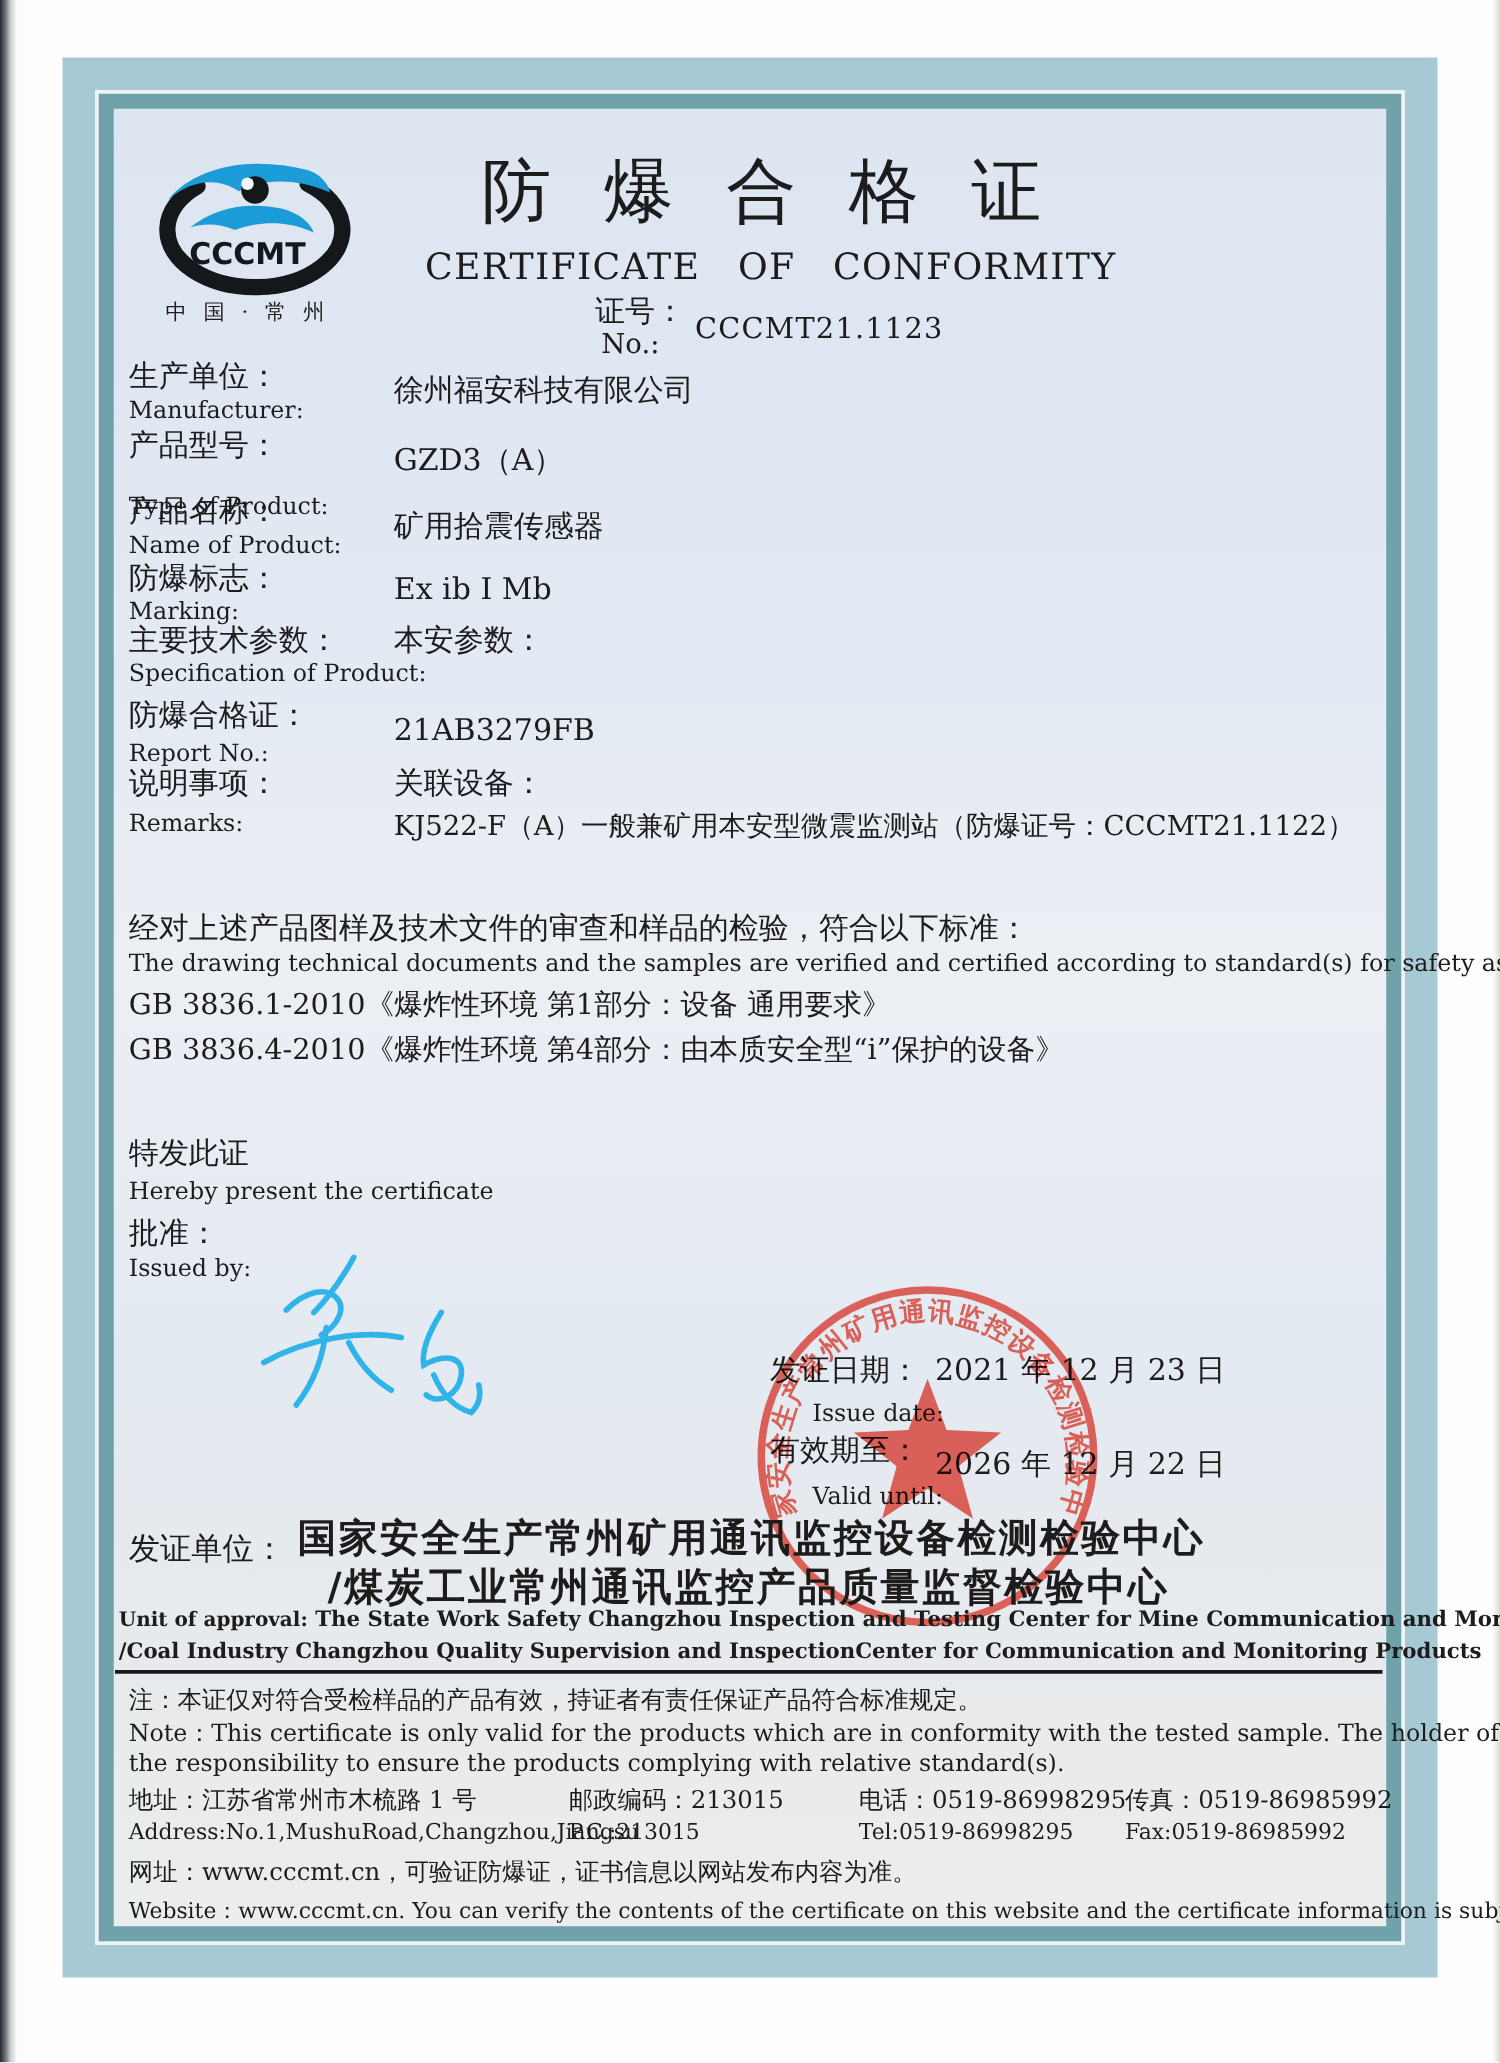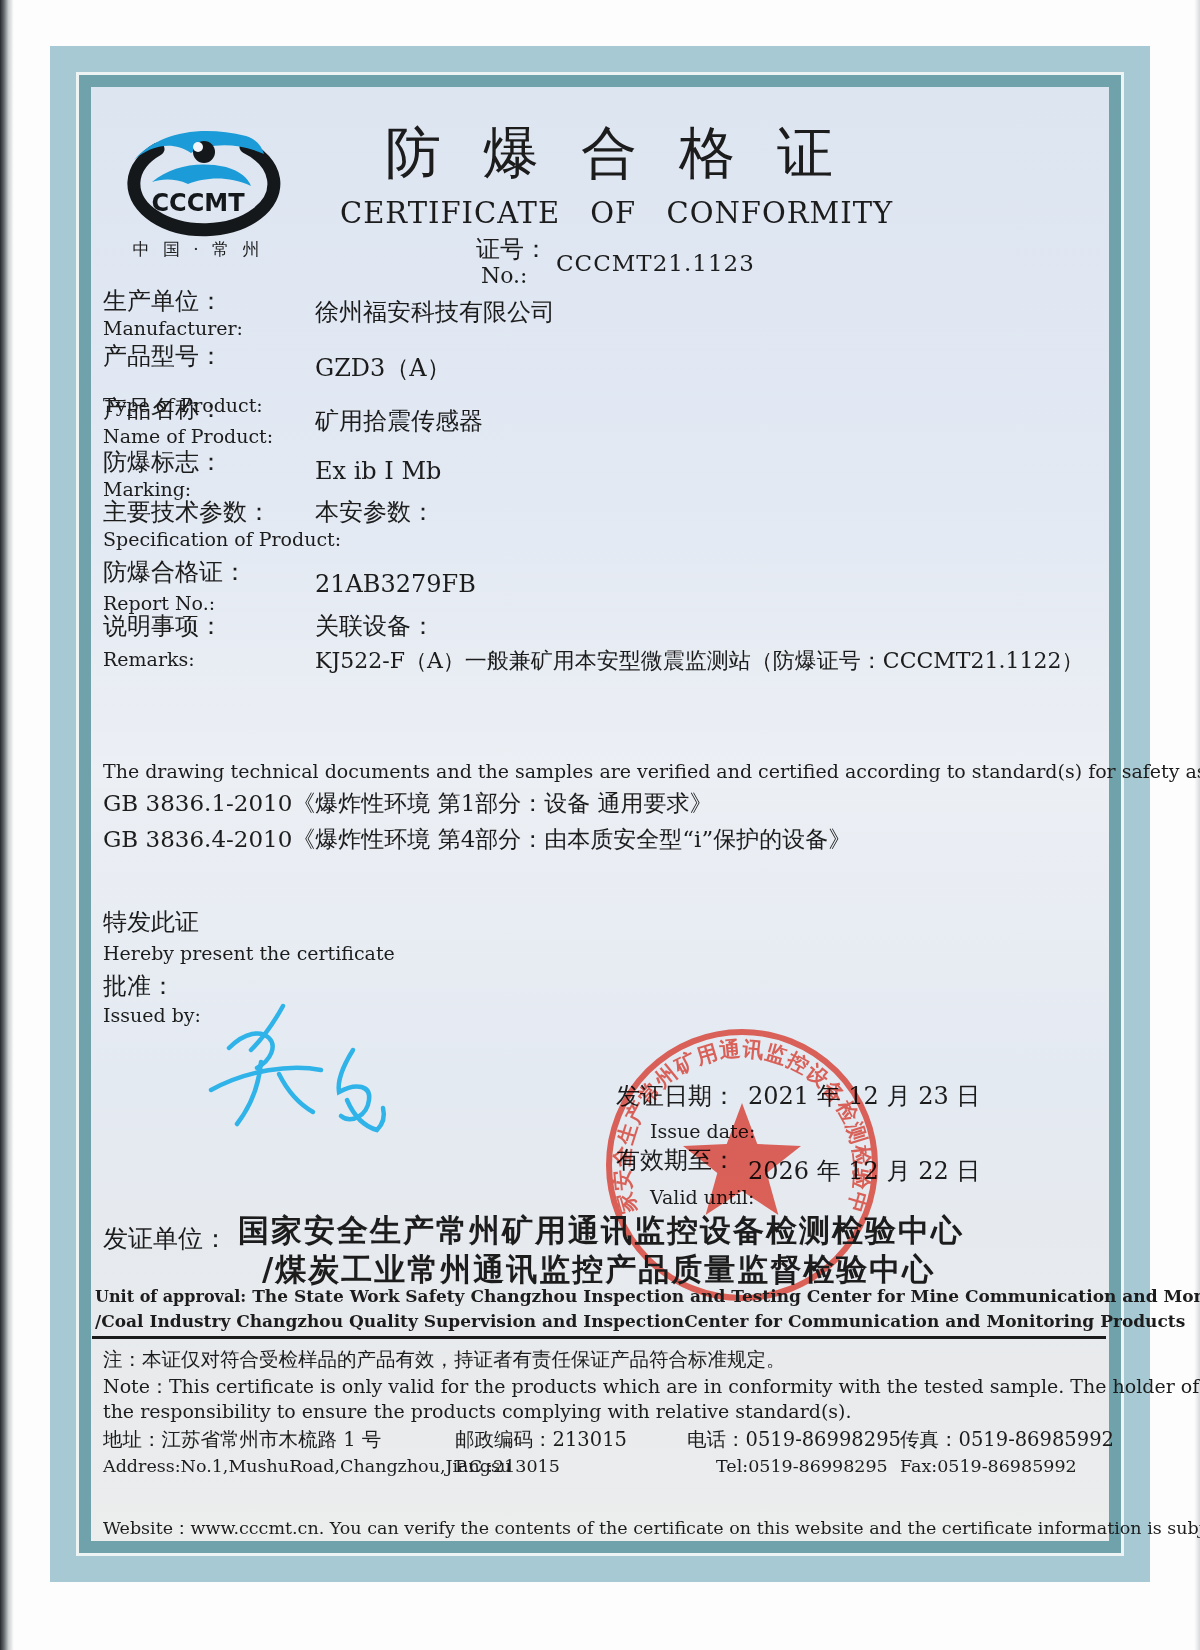--- a/index.html
+++ b/index.html
@@ -88,20 +88,21 @@
 
   <div class="abs lbl-cn" style="left:103px;top:556px;">防爆合格证：</div>
   <div class="abs lbl-en" style="left:103px;top:592px;">Report No.:</div>
   <div class="abs val" style="left:315px;top:570px;">21AB3279FB</div>
 
   <div class="abs lbl-cn" style="left:103px;top:610px;">说明事项：</div>
   <div class="abs lbl-en" style="left:103px;top:648px;">Remarks:</div>
   <div class="abs val" style="left:315px;top:610px;">关联设备：</div>
   <div class="abs val-sm" style="left:315px;top:646px;">KJ522-F（A）一般兼矿用本安型微震监测站（防爆证号：CCCMT21.1122）</div>
 
+  <div class="abs lbl-cn" style="left:103px;top:726px;">经对上述产品图样及技术文件的审查和样品的检验，符合以下标准：</div>
   <div class="abs" style="left:103px;top:760px;font-size:19px;">The drawing technical documents and the samples are verified and certified according to standard(s) for safety as below:</div>
   <div class="abs std" style="left:103px;top:788px;">GB 3836.1-2010《爆炸性环境 第1部分：设备 通用要求》</div>
   <div class="abs std" style="left:103px;top:824px;">GB 3836.4-2010《爆炸性环境 第4部分：由本质安全型“i”保护的设备》</div>
 
   <div class="abs lbl-cn" style="left:103px;top:906px;">特发此证</div>
   <div class="abs lbl-en" style="left:103px;top:942px;">Hereby present the certificate</div>
   <div class="abs lbl-cn" style="left:103px;top:970px;">批准：</div>
   <div class="abs lbl-en" style="left:103px;top:1004px;">Issued by:</div>
 
   <svg class="abs" style="left:195px;top:988px;" width="230" height="170" viewBox="0 0 230 170">
@@ -153,18 +154,19 @@
 
   <div id="contacts-cn">
       <div class="abs" style="left: 103px; top: 1426px; font-size: 19.5px;">地址：江苏省常州市木梳路 1 号</div>
       <div class="abs" style="left: 455px; top: 1426px; font-size: 19.5px;">邮政编码：213015</div>
       <div class="abs" style="left: 687px; top: 1426px; font-size: 19.5px;">电话：0519-86998295</div>
       <div class="abs" style="left: 900px; top: 1426px; font-size: 19.5px;">传真：0519-86985992</div>
     </div>
   <div id="contacts-en">
       <div class="abs" style="left: 103px; top: 1456px; font-size: 17.5px;">Address:No.1,MushuRoad,Changzhou,Jiangsu</div>
       <div class="abs" style="left: 455px; top: 1456px; font-size: 17.5px;">P.C.:213015</div>
-      <div class="abs" style="left: 716px; top: 1456px; font-size: 17.5px;">Tel:0519-86998295</div>
+      <div class="abs" style="left: 687px; top: 1456px; font-size: 17.5px;">Tel:0519-86998295</div>
       <div class="abs" style="left: 900px; top: 1456px; font-size: 17.5px;">Fax:0519-86985992</div>
     </div>
 
+  <div class="abs" style="left:103px;top:1484px;font-size:19.5px;">网址：www.cccmt.cn，可验证防爆证，证书信息以网站发布内容为准。</div>
   <div class="abs" style="left:103px;top:1516px;font-size:17.5px;">Website：www.cccmt.cn. You can verify the contents of the certificate on this website and the certificate information is subject to the content published on it.</div>
 </div>
 
 </body></html>

